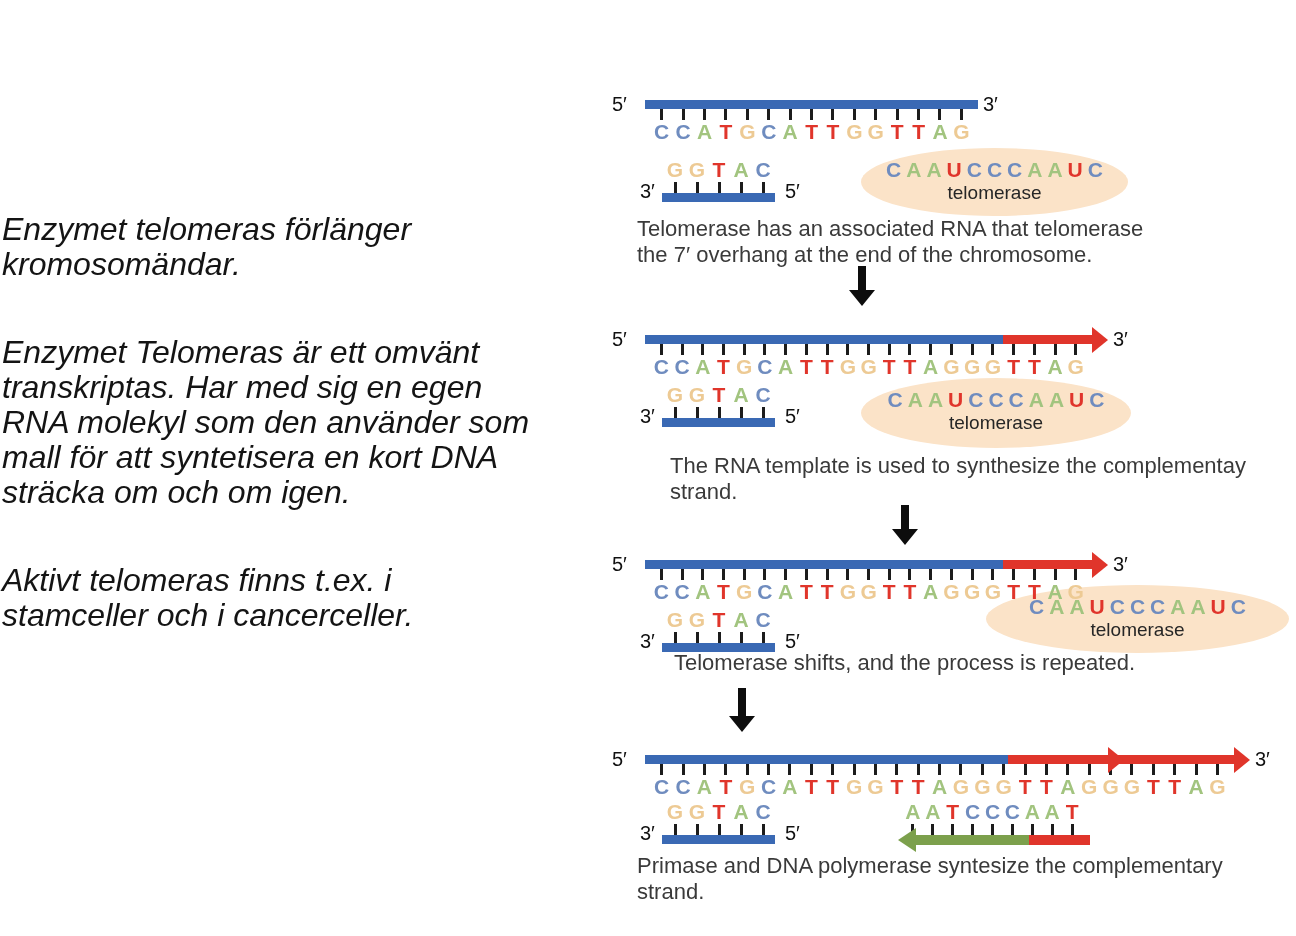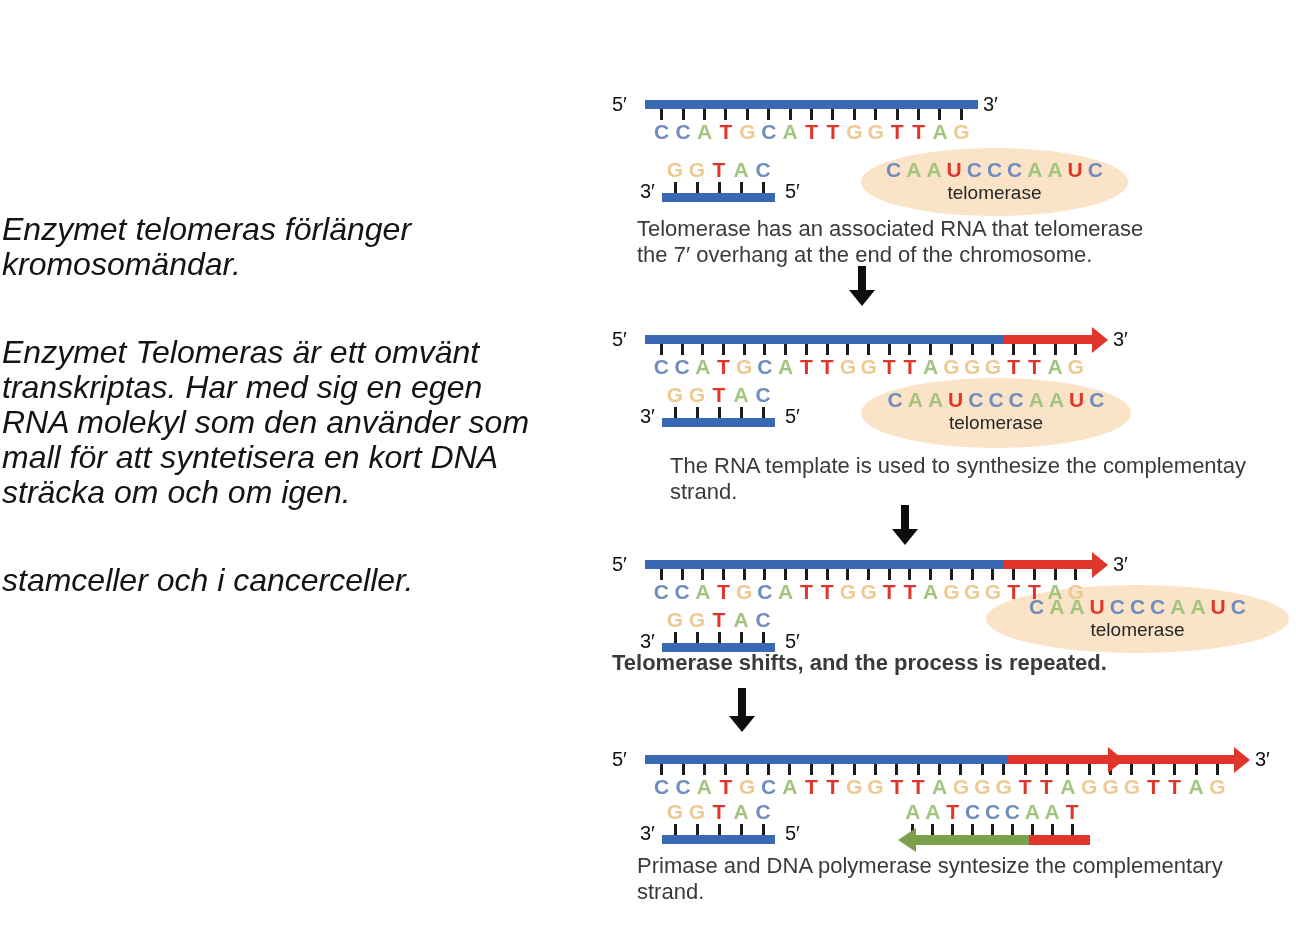--- a/index.html
+++ b/index.html
@@ -46,20 +46,21 @@
       <div class="line">kromosomändar.</div>
     </div>
     <div class="para">
       <div class="line">Enzymet Telomeras är ett omvänt</div>
       <div class="line">transkriptas. Har med sig en egen</div>
       <div class="line">RNA molekyl som den använder  som</div>
       <div class="line">mall för att syntetisera en kort DNA</div>
       <div class="line">sträcka om och om igen.</div>
     </div>
     <div class="para">
+      <div class="line">Aktivt telomeras finns t.ex. i</div>
       <div class="line">stamceller och i cancerceller.</div>
     </div>
   </div>
 
   <div>
       <div style="position: absolute; left: 0px; top: 0px;">
         <div class="ellipse" style="left: 861px; top: 148px; width: 267px; height: 68px; background: rgb(251, 227, 200);">
           <div class="rna">
             <span class="rletter" style="color: rgb(111, 140, 191);">C</span>
             <span class="rletter" style="color: rgb(162, 196, 127);">A</span>
@@ -456,21 +457,21 @@
               <div class="tick"></div>
             </div>
             <div class="cell">
               <div class="letter" style="color: rgb(111, 140, 191);">C</div>
               <div class="tick"></div>
             </div>
           </div>
           <div class="bar" style="left: 22px; top: 35px; width: 113px; background: rgb(58, 105, 180);"></div>
           <div class="lbl" style="left: 145px; top: 22px;">5′</div>
         </div>
-        <div class="caption" style="left: 612px; top: 650px; font-weight: bold;">
+        <div class="caption" style="left: 674px; top: 650px;">
           <div>Telomerase shifts, and the process is repeated.</div>
         </div>
         <div class="darrow" style="left: 729px; top: 688px; width: 26px;">
           <div class="dshaft" style="height: 28px;"></div>
           <div class="dhead"></div>
         </div>
       </div>
       <div style="position: absolute; left: 0px; top: 0px;">
         <div class="bar" style="left: 645px; top: 755px; width: 589px;">
           <div class="seg" style="flex: 62 1 0%; background: rgb(58, 105, 180);"></div>

